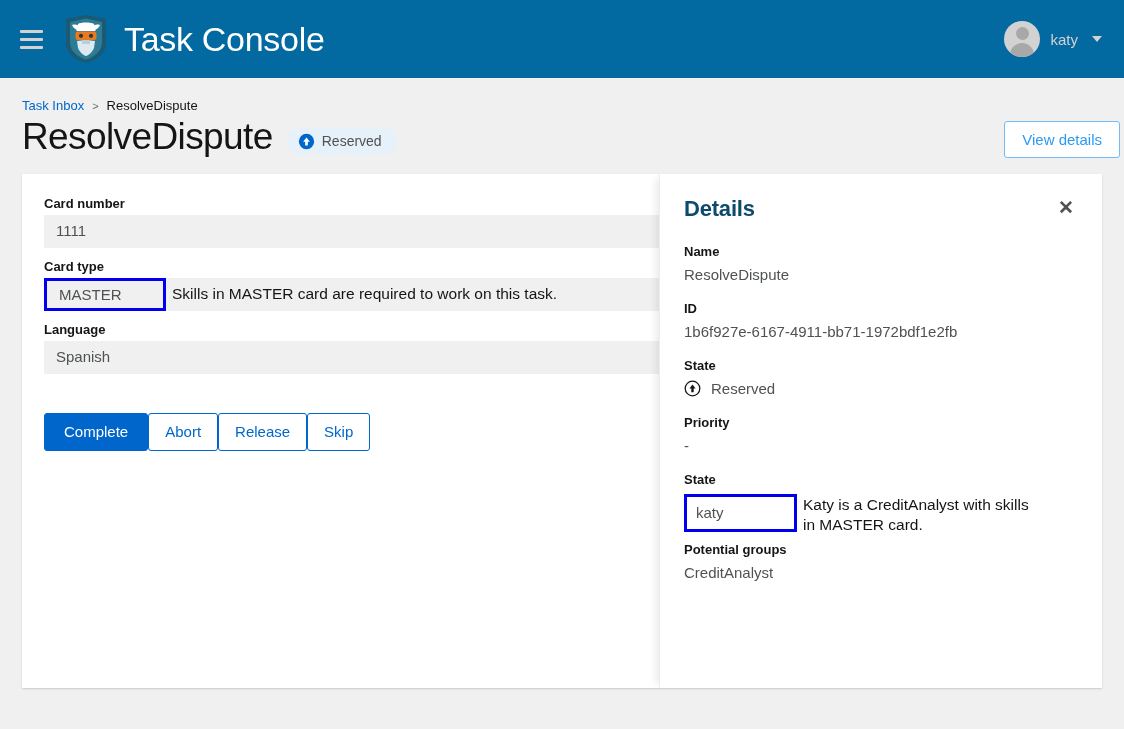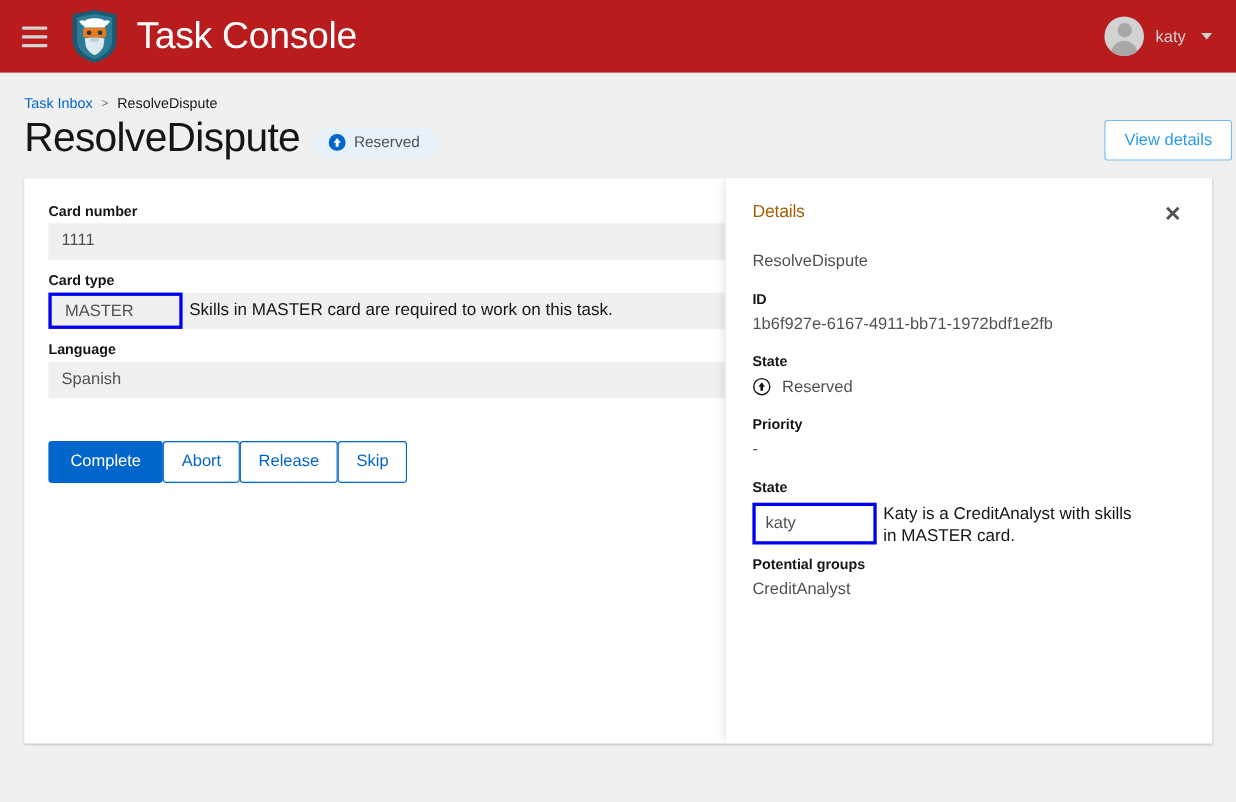--- a/index.html
+++ b/index.html
@@ -6,22 +6,22 @@
   html, body {
     margin: 0; padding: 0;
     width: 1124px; height: 729px;
     background: #f0f0f0;
     font-family: "Liberation Sans", sans-serif;
     overflow: hidden;
   }
 
   
   .masthead {
-    height: 66px;
-    background: #b91c1c;
+    height: 78px;
+    background: #0369a1;
     display: flex;
     align-items: center;
     padding: 0 22px 0 14px;
     position: relative;
   }
   .hamburger {
     width: 34px; height: 34px;
     display: flex; flex-direction: column;
     justify-content: center; align-items: center;
     gap: 5px;
@@ -217,21 +217,21 @@
     box-shadow: -6px 0 8px -4px rgba(3,3,3,.10);
     padding: 22px 24px 0 24px;
     overflow: hidden;
     z-index: 10;
   }
   .details-head {
     display: flex; align-items: flex-start;
     margin-bottom: 22px;
   }
   .details-title {
-    font-size: 16px; font-weight: 400; color: #a16207;
+    font-size: 22px; font-weight: 700; color: #0c4a6e;
     letter-spacing: -0.2px;
   }
   .close-x {
     margin-left: auto;
     color: #4f5255;
     font-size: 19px;
     line-height: 1;
     cursor: pointer;
     padding: 2px 4px;
     font-weight: bold;
@@ -355,20 +355,21 @@
       </div>
     </div>
 
     <div class="details-panel">
       <div class="details-head">
         <div class="details-title">Details</div>
         <div class="close-x">✕</div>
       </div>
 
       <div class="detail-group">
+        <div class="detail-label">Name</div>
         <div class="detail-value">ResolveDispute</div>
       </div>
 
       <div class="detail-group">
         <div class="detail-label">ID</div>
         <div class="detail-value">1b6f927e-6167-4911-bb71-1972bdf1e2fb</div>
       </div>
 
       <div class="detail-group">
         <div class="detail-label">State</div>

